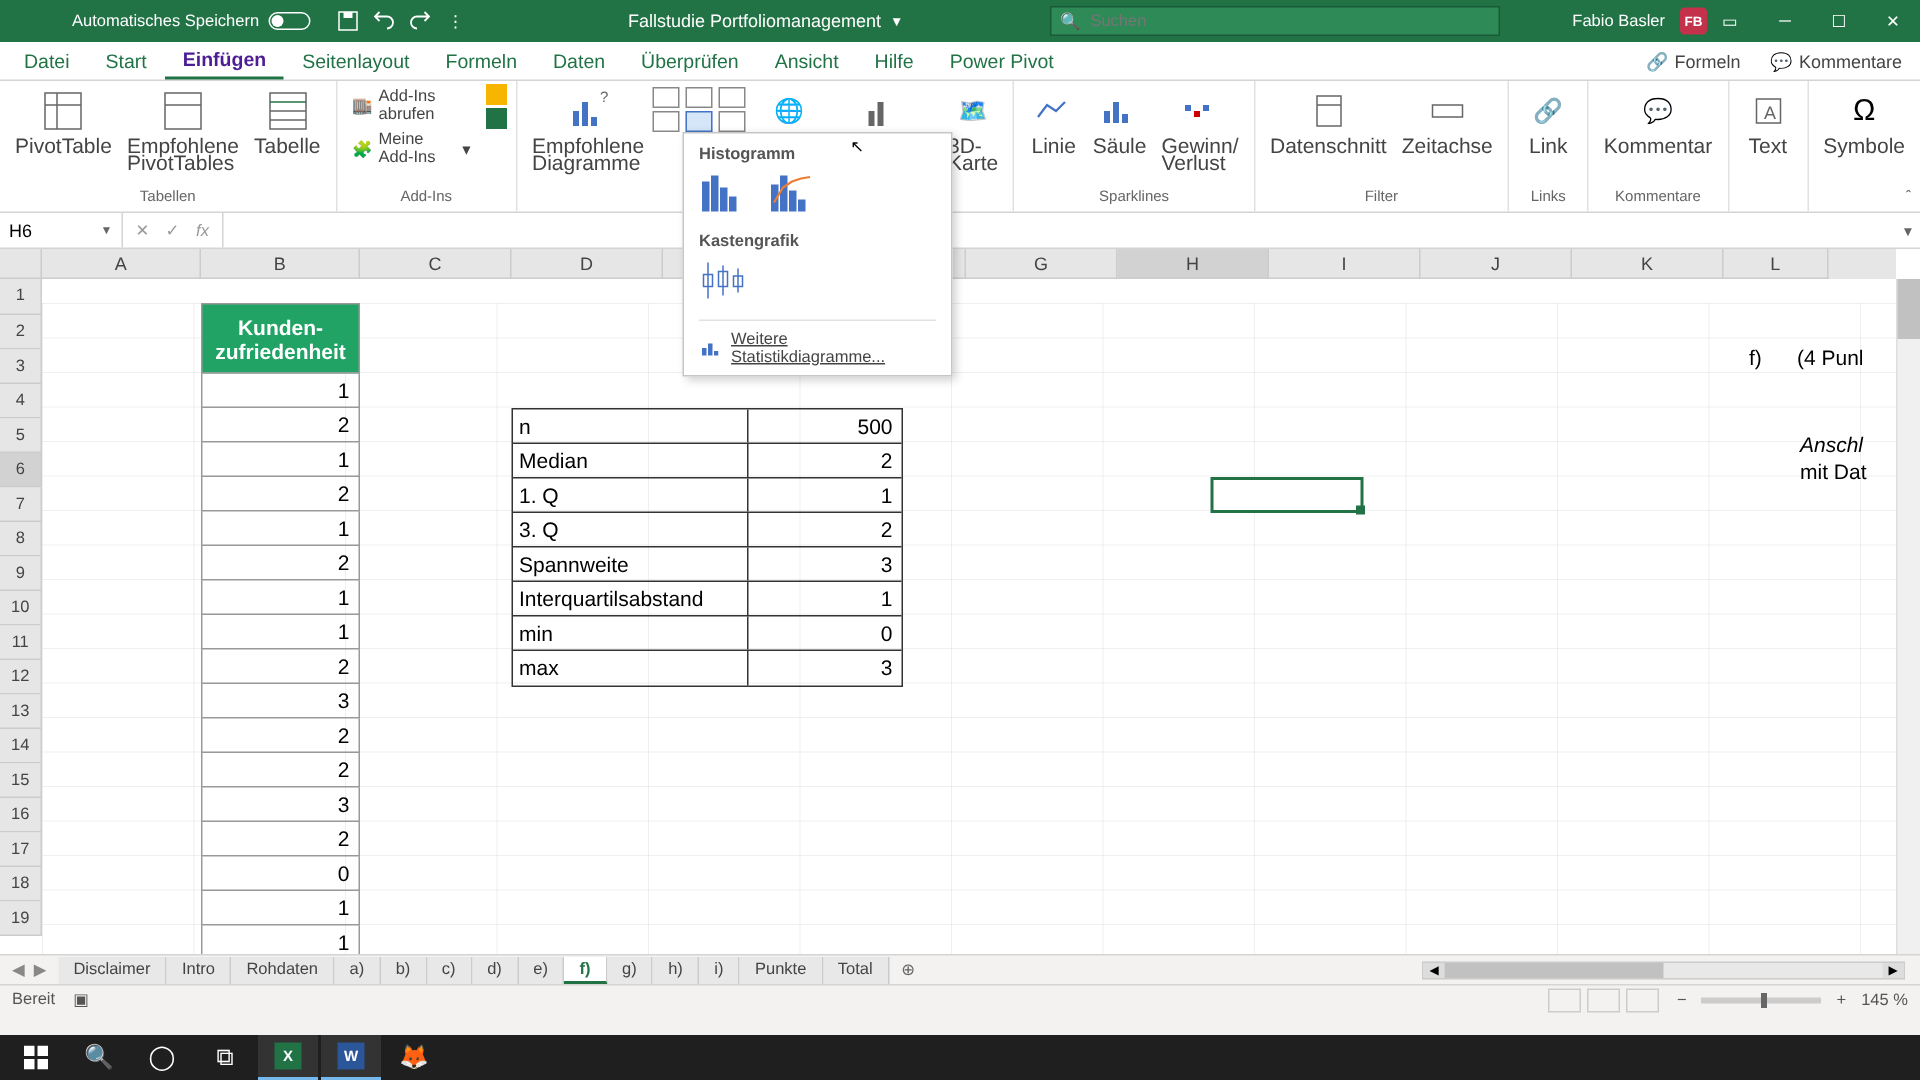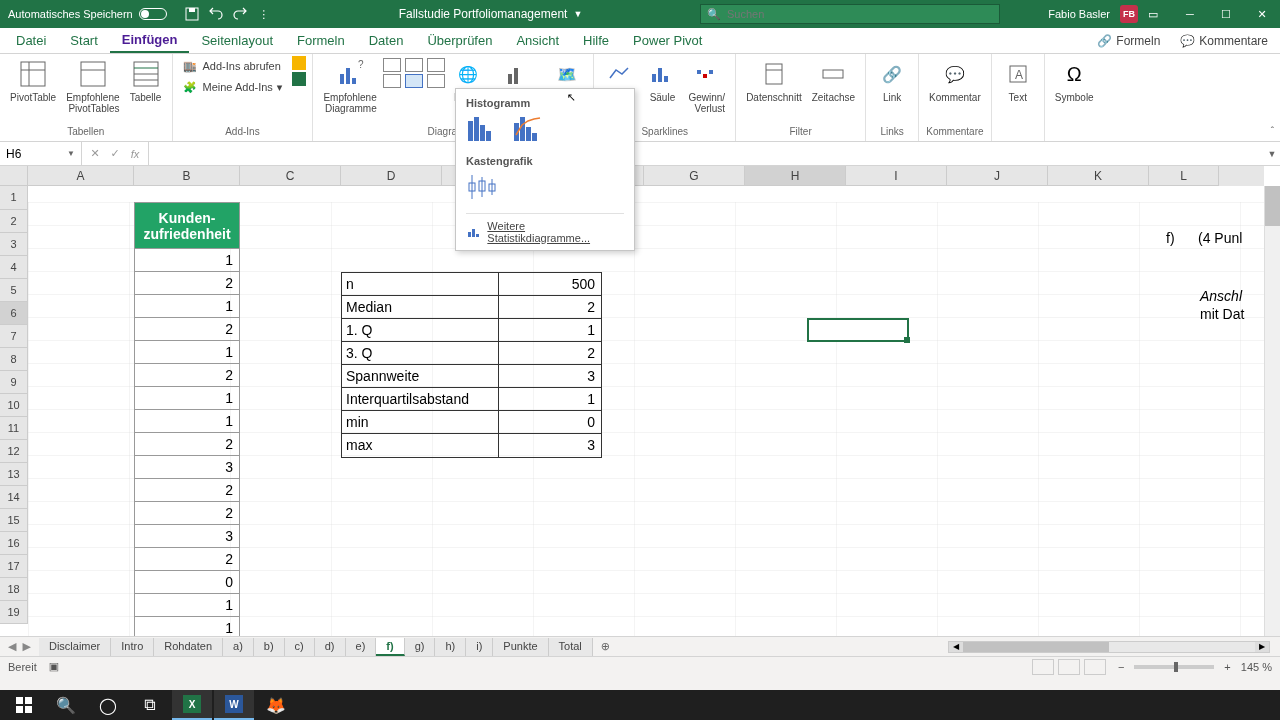--- a/index.html
+++ b/index.html
@@ -1,19 +1,19 @@
 <!DOCTYPE html>
 <html><head>
 <meta charset="utf-8">
 <style>
 * { margin: 0; padding: 0; box-sizing: border-box; font-family: 'Segoe UI', Tahoma, sans-serif; }
 body { background: #f3f2f1; overflow: hidden; width: 1280px; height: 720px; }
 
 
-.titlebar { height: 28px; background: #217346; display: flex; align-items: center; color: white; font-size: 11px; }
+.titlebar { height: 28px; background: #217346; display: flex; align-items: center; color: white; font-size: 11px; padding-left: 40px; }
 .auto-save { display: flex; align-items: center; gap: 6px; padding: 0 8px; }
 .toggle { width: 28px; height: 12px; border: 1px solid #fff; border-radius: 8px; position: relative; }
 .toggle::after { content: ''; position: absolute; width: 8px; height: 8px; background: #fff; border-radius: 50%; top: 1px; left: 1px; }
 .qat { display: flex; gap: 10px; padding: 0 10px; align-items: center; }
 .qat-icon { width: 14px; height: 14px; display: flex; align-items: center; justify-content: center; }
 .doc-title { flex: 1; text-align: center; font-size: 12px; display: flex; justify-content: center; gap: 6px; align-items: center; }
 .search-box { width: 300px; height: 20px; background: #2e8b57; border: 1px solid #1a5a38; display: flex; align-items: center; padding: 0 6px; gap: 6px; font-size: 11px; margin-right: 40px;}
 .search-box input { background: transparent; border: none; color: #ccc; font-size: 11px; outline: none; flex:1;}
 .user-area { display: flex; align-items: center; gap: 10px; padding: 0 8px; }
 .user-badge { width: 18px; height: 18px; background: #c4314b; border-radius: 3px; display: flex; align-items: center; justify-content: center; font-size: 9px; font-weight: bold; }
@@ -27,21 +27,21 @@
 .tab-right { margin-left: auto; display: flex; gap: 4px; }
 .tab-btn { padding: 3px 8px; font-size: 12px; color: #444; display: flex; align-items: center; gap: 4px; }
 
 
 .ribbon { height: 88px; background: #fff; border-bottom: 1px solid #d4d4d4; display: flex; position: relative; }
 .ribbon-group { border-right: 1px solid #e1e1e1; padding: 2px 6px; display: flex; flex-direction: column; justify-content: space-between; }
 .group-items { display: flex; gap: 2px; align-items: flex-start; flex: 1; }
 .group-label { font-size: 10px; color: #666; text-align: center; padding: 2px 0; }
 .big-btn { display: flex; flex-direction: column; align-items: center; padding: 2px 4px; cursor: pointer; min-width: 40px; }
 .big-btn .icon { width: 32px; height: 32px; display: flex; align-items: center; justify-content: center; margin-bottom: 2px; }
-.big-btn .label { font-size: 10px; text-align: right; line-height: 11px; color: #444; }
+.big-btn .label { font-size: 14px; text-align: left; line-height: 11px; color: #444; }
 .small-btn-col { display: flex; flex-direction: column; gap: 1px; }
 .small-btn { display: flex; align-items: center; gap: 4px; padding: 2px 4px; font-size: 11px; cursor: pointer; color: #444; }
 .small-icon { width: 16px; height: 16px; display: flex; align-items: center; justify-content: center; }
 .chart-grid-btns { display: grid; grid-template-columns: repeat(3, 20px); gap: 2px; }
 .chart-mini { width: 18px; height: 14px; border: 1px solid #888; cursor: pointer; }
 .collapse-ribbon { position: absolute; right: 6px; bottom: 4px; font-size: 10px; color: #666; cursor: pointer; }
 
 
 .dropdown-panel { position: absolute; top: 88px; left: 455px; width: 180px; background: #fff; border: 1px solid #c6c6c6; box-shadow: 2px 2px 6px rgba(0,0,0,0.2); z-index: 100; padding: 8px 10px 4px; }
 .dd-section-title { font-size: 11px; color: #555; margin-bottom: 6px; font-weight: 600; }
@@ -93,21 +93,21 @@
 .sheet-tab { padding: 2px 10px; border-right: 1px solid #ccc; cursor: pointer; background: #e8e8e8; color: #444; }
 .sheet-tab.active { background: #fff; border-bottom: 2px solid #217346; color: #217346; font-weight: 600; }
 .sheet-add { padding: 0 8px; color: #666; cursor: pointer; }
 .hscroll-area { flex: 1; margin: 0 10px; height: 12px; background: #e8e8e8; position: relative; border: 1px solid #ccc; display: flex; }
 .hscroll-btn { width: 14px; background: #ddd; font-size: 8px; text-align: center; line-height: 10px; }
 .hscroll-track { flex: 1; position: relative; }
 .hscroll-thumb { position: absolute; left: 0; width: 50%; height: 100%; background: #c1c1c1; }
 
 
 .status-bar { height: 20px; background: #f3f2f1; border-top: 1px solid #d4d4d4; display: flex; align-items: center; font-size: 11px; color: #555; padding: 0 8px; }
-.status-left { flex: 1; display: flex; gap: 12px; align-items: center; }
+.status-left { flex: 1; display: flex; gap: 12px; }
 .status-right { display: flex; align-items: center; gap: 4px; }
 .view-btn { width: 22px; height: 16px; border: 1px solid #ccc; cursor: pointer; }
 .zoom-slider { width: 80px; height: 4px; background: #ccc; position: relative; margin: 0 6px; }
 .zoom-slider::after { content: ''; position: absolute; left: 50%; top: -3px; width: 4px; height: 10px; background: #666; }
 
 
 .taskbar { height: 30px; background: #1f1f1f; display: flex; align-items: center; padding: 0 4px; gap: 2px; position: fixed; bottom: 0; left: 0; right: 0; }
 .tb-btn { width: 40px; height: 30px; display: flex; align-items: center; justify-content: center; cursor: pointer; }
 .tb-btn.active { border-bottom: 2px solid #76b9ed; background: #333; }
 

